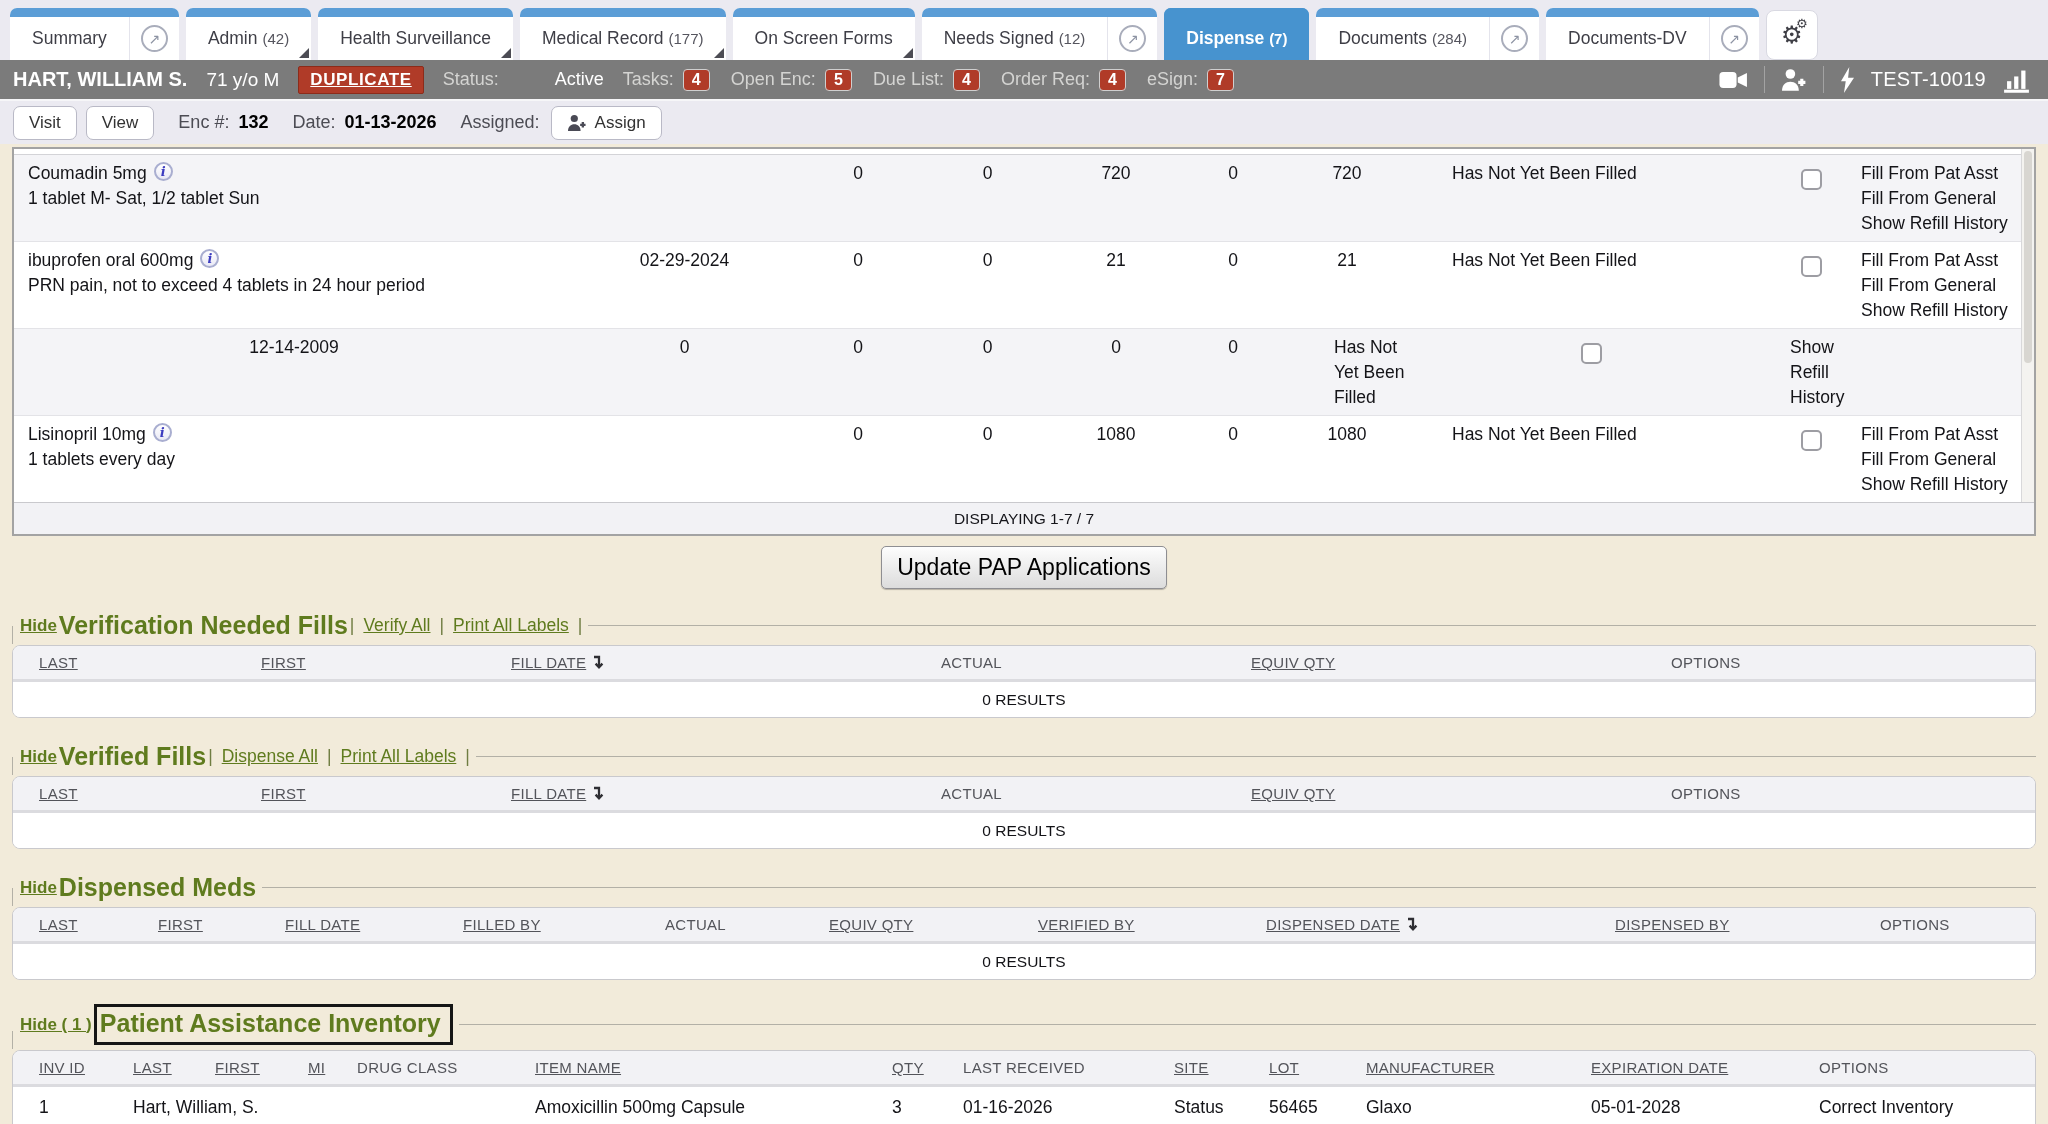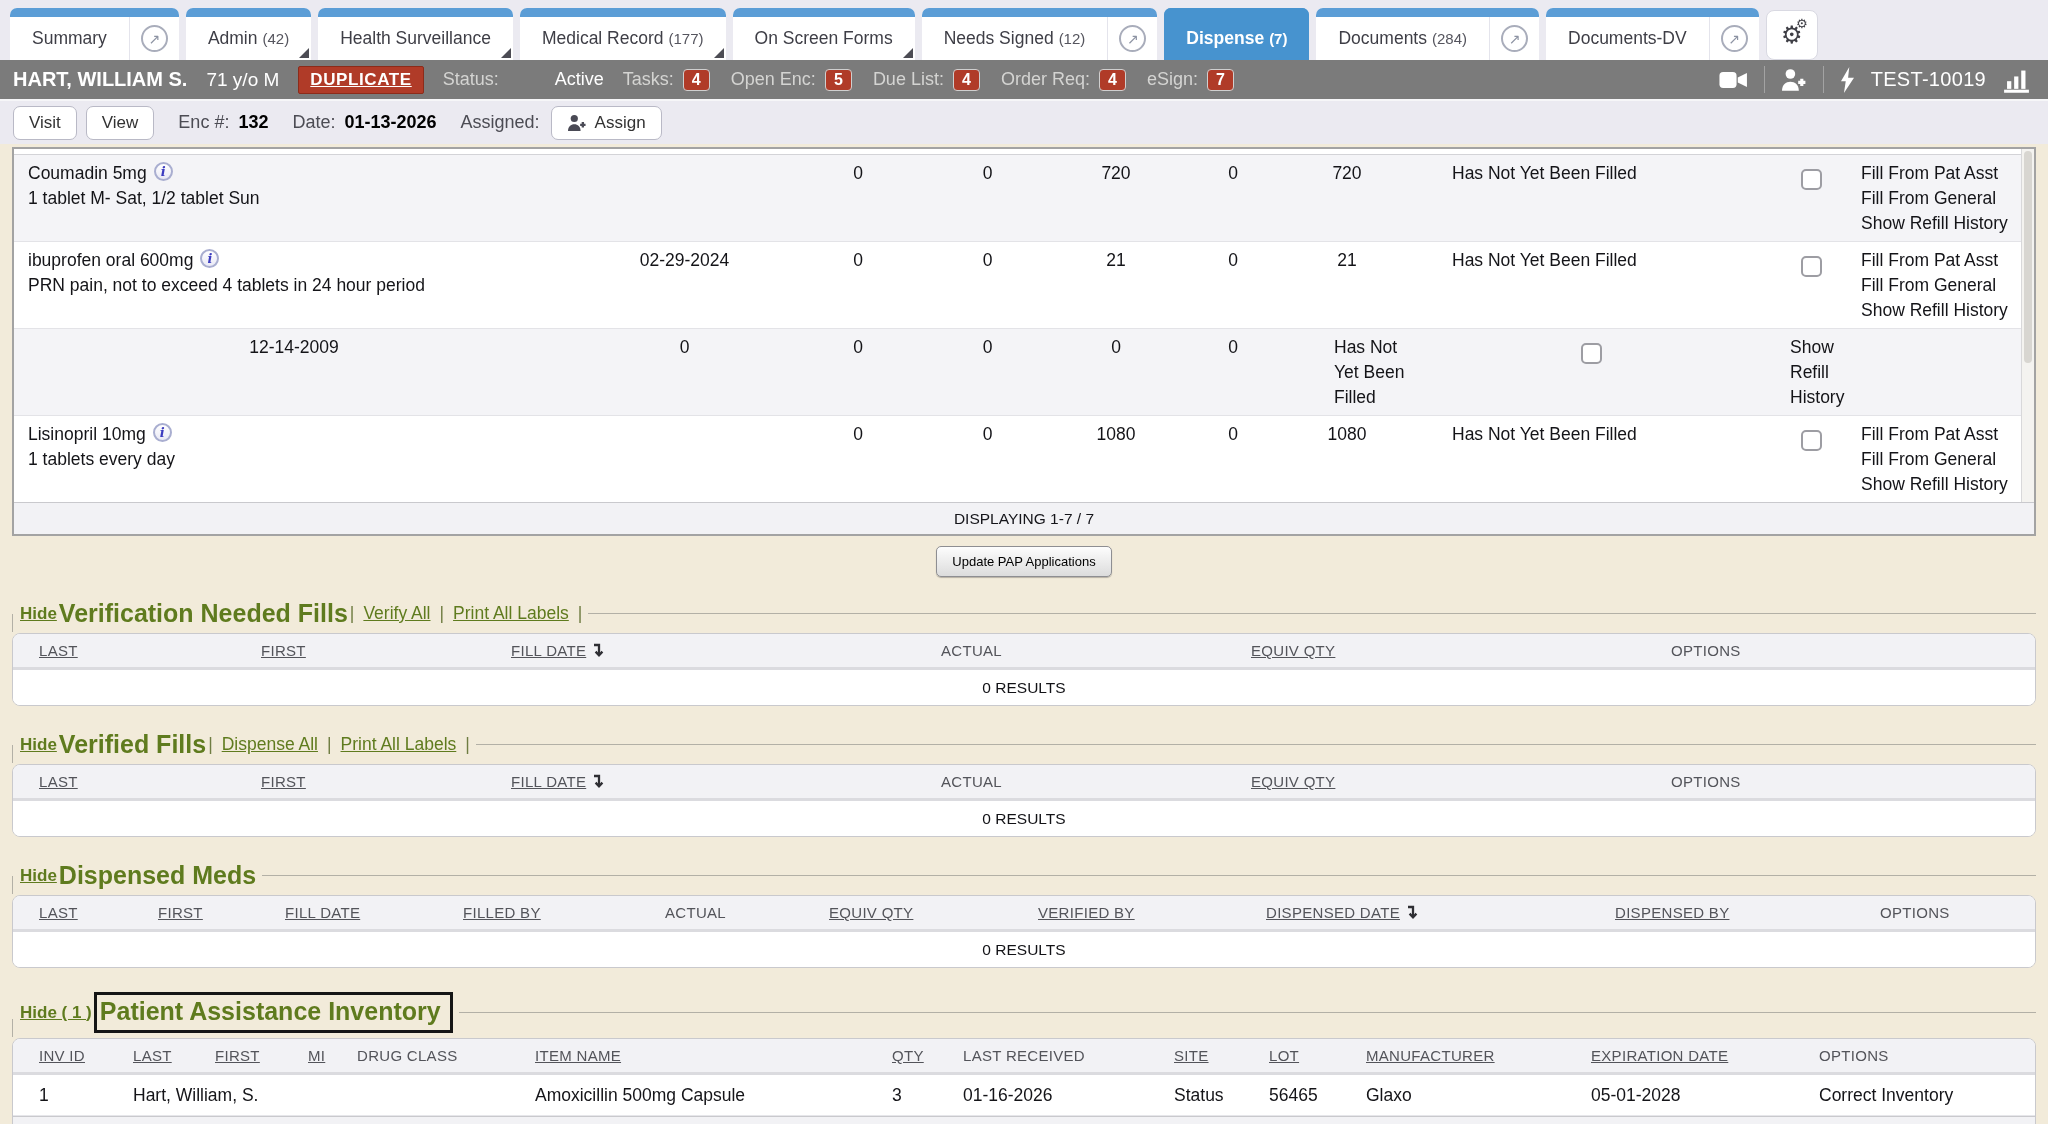--- a/index.html
+++ b/index.html
@@ -64,21 +64,21 @@
   .c-cb { display:flex; justify-content:center; align-items:flex-start; }
   .cbx { width:21px; height:21px; border:2px solid #9d9da3; border-radius:5px; background:#fff; margin-top:8px; cursor:pointer; }
   .c-opt { padding-left:14px; }
   .optline { cursor:pointer; }
   .tfoot { background:#f2f2f5; border-top:1px solid #c9c9cd; height:32px; display:flex; align-items:center; justify-content:center; font-size:15.5px; color:#15151a; }
   .sb { position:absolute; top:0; right:0; bottom:32px; width:13px; background:#f4f3f0; border-left:1px solid #d8d8da; }
   .sb i { position:absolute; left:2px; right:2px; top:2px; height:60%; background:#d8d6d1; border-radius:6px; }
 
   
   .paprow { display:flex; justify-content:center; margin:10px 0 22px; }
-  .papbtn { background:linear-gradient(#fdfdfd,#dcdcdc); border:1px solid #8e8e92; border-radius:5px; padding:7px 15px; font-size:13px; color:#000; box-shadow:0 1px 1px rgba(0,0,0,.25); cursor:pointer; }
+  .papbtn { background:linear-gradient(#fdfdfd,#dcdcdc); border:1px solid #8e8e92; border-radius:5px; padding:7px 15px; font-size:23px; color:#000; box-shadow:0 1px 1px rgba(0,0,0,.25); cursor:pointer; }
 
   
   .section { margin:0 12px 24px 12px; }
   .sec-head { display:flex; align-items:center; gap:2px; position:relative; padding-left:8px; }
   .sec-head::before { content:""; position:absolute; left:0; bottom:-4px; width:1px; height:18px; background:#b3b0a6; }
   .hide-link { color:#5f7b1e; font-weight:bold; font-size:17px; text-decoration:underline; white-space:nowrap; }
   .sec-title { color:#5f7b1e; font-weight:bold; font-size:25px; white-space:nowrap; }
   .title-box { border:3px solid #151515; padding:2px 9px 4px 3px; }
   .sec-links { display:flex; align-items:center; gap:9px; font-size:17.5px; }
   .sec-links .slink { color:#5f7b1e; text-decoration:underline; white-space:nowrap; }

